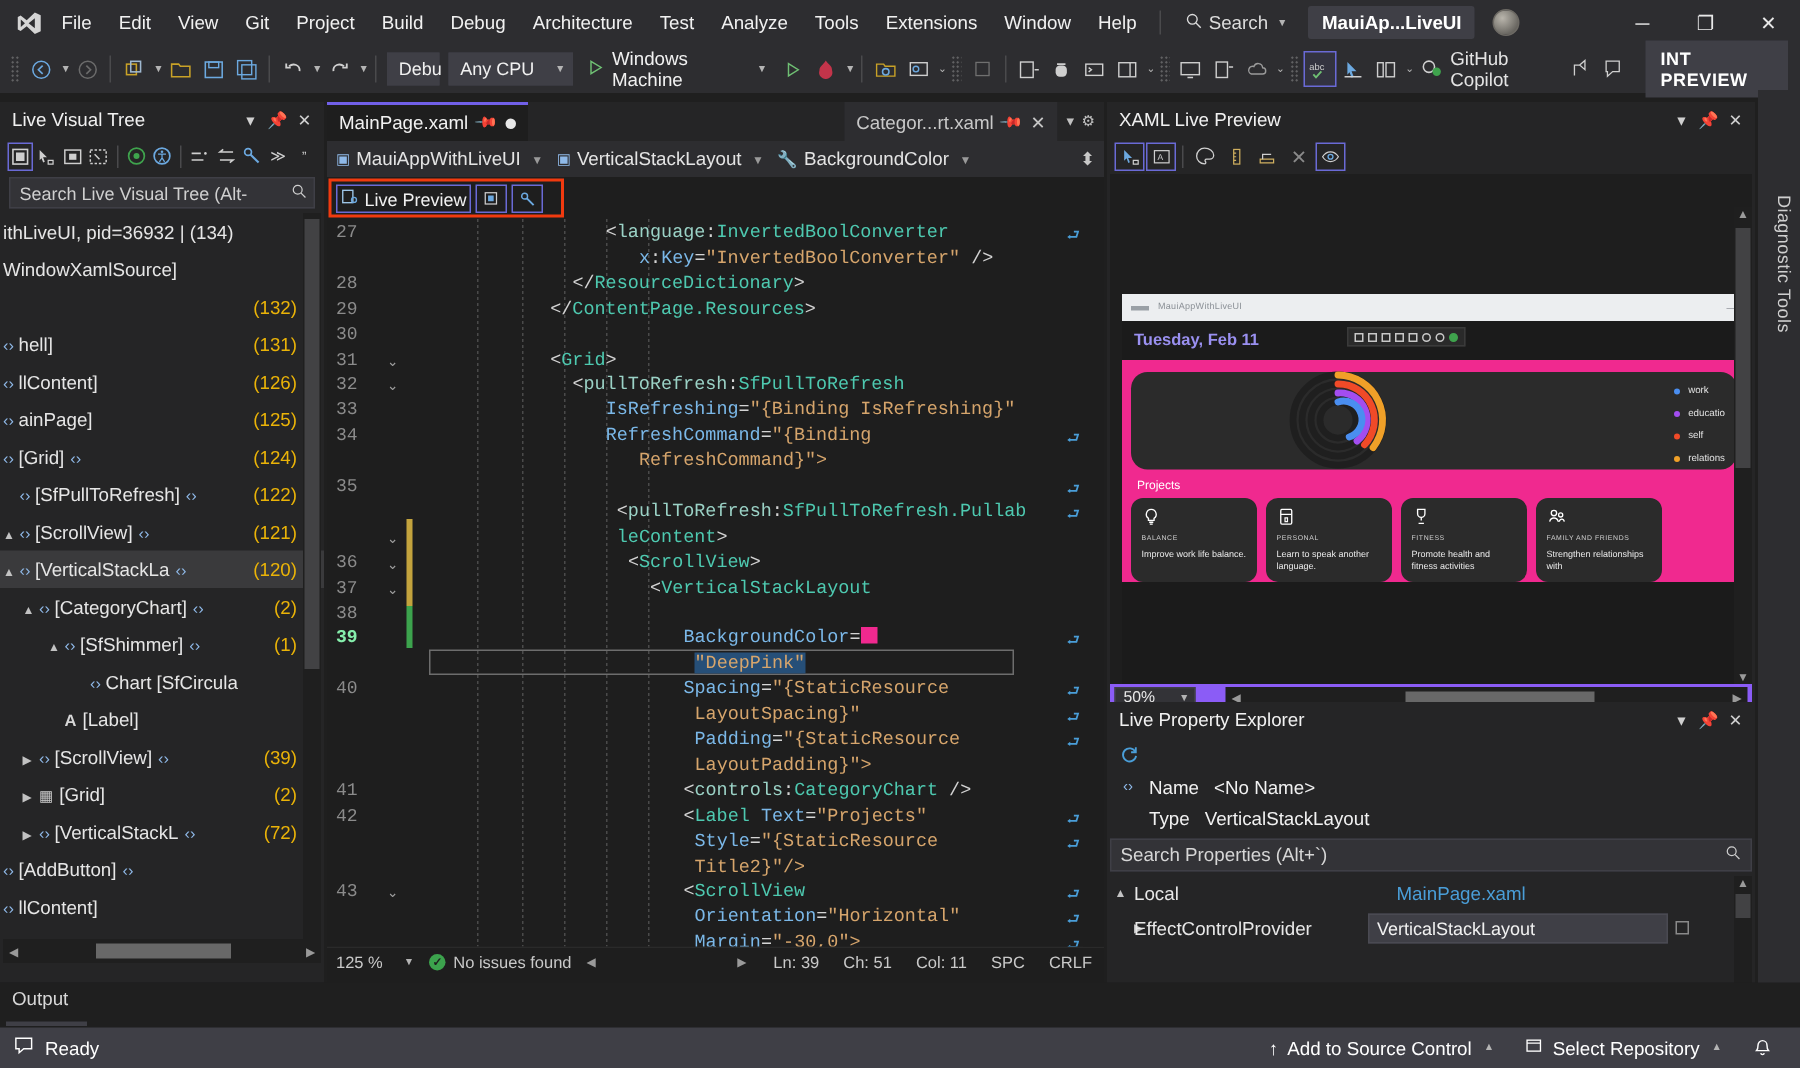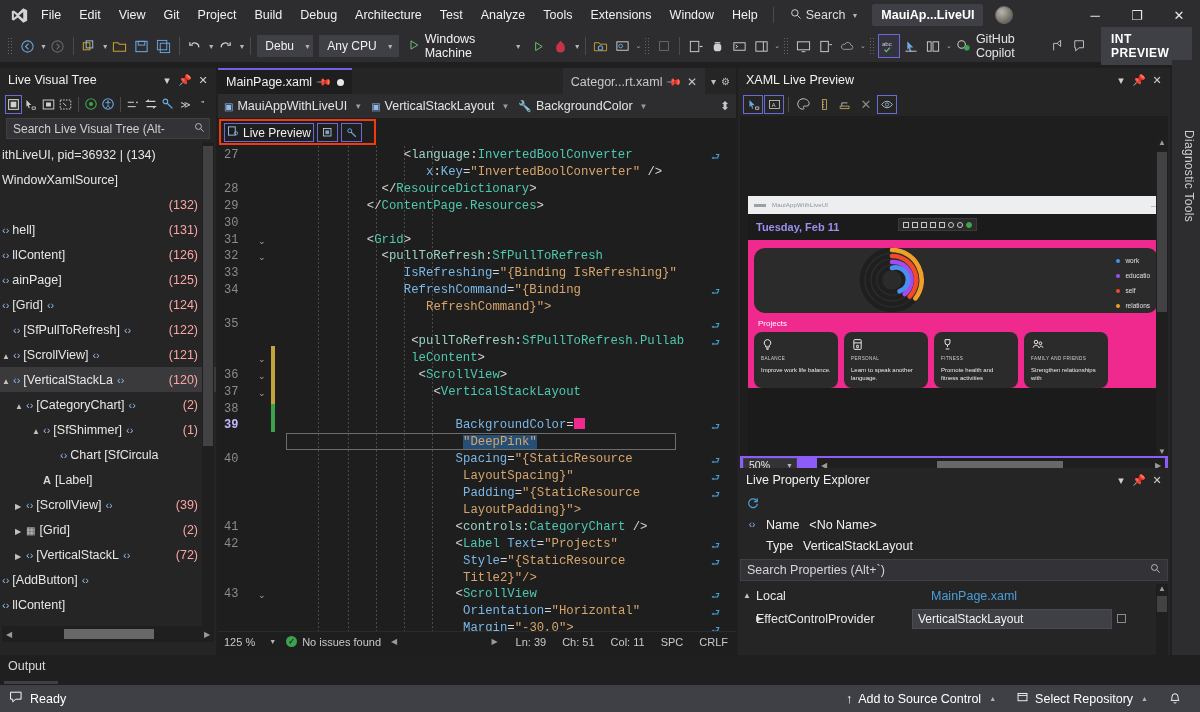--- a/index.html
+++ b/index.html
@@ -111,21 +111,21 @@
   .tree {
     position: relative; margin: 2px 0 0 0; height: 484px; overflow: hidden;
     background: #252526; font-size: 12.5px;
   }
   .tree-row {
     height: 25px; display: flex; align-items: center; padding-right: 18px;
     white-space: nowrap; color: #e6e6e6;
   }
   .tree-row.sel { background: #3a3a3c; }
   .tree-label { flex: 1; overflow: hidden; text-overflow: clip; }
-  .tree-count { color: #fca5a5; padding-left: 6px; }
+  .tree-count { color: #eab308; padding-left: 6px; }
   .tri { color: #c2c2c2; font-size: 8px; width: 11px; display: inline-block; }
   .tagicon { color: #8fb9e8; font-size: 11px; padding-right: 3px; }
   .aicon { color: #d6d6d6; font-weight: bold; padding-right: 4px; font-size: 11px;}
   .gicon { color: #cbcbcb; padding-right: 4px; font-size: 10px; letter-spacing:0; }
   .vscroll-v { position: absolute; right: 2px; top: 0; width: 12px; height: 100%; background: #1f1f1f; }
   .vthumb { position: absolute; left: 1px; width: 10px; background: #424244; }
   .hscroll {
     height: 16px; background: #1f1f1f; display: flex; align-items: center;
     position: relative; margin: 0 2px;
   }
@@ -164,21 +164,21 @@
   .lp-inner { position: absolute; left: 6px; top: 5px; display: flex; align-items: center; gap: 3px; }
   .lp-pill {
     display: flex; align-items: center; gap: 4px; height: 19px;
     border: 1px solid #6a6ad6; padding: 0 2px; color: #f1f1f1; font-size: 12px;
   }
   .lp-ib { width: 21px; height: 19px; border: 1px solid #6a6ad6; display: flex; align-items: center; justify-content: center; }
 
   .code-area { position: relative; height: 485px; background: #1e1e1e; overflow: hidden; }
   .lnum { position: absolute; left: 6px; width: 26px; text-align: left; color: #8b8b8b;
     font-family: "Liberation Mono", monospace; font-size: 12px; }
-  .lnum.cur { color: #c4b5fd; font-weight: bold; }
+  .lnum.cur { color: #86efac; font-weight: bold; }
   .fold { position: absolute; left: 40px; color: #a0a0a0; font-size: 9px; }
   .ctext {
     position: absolute; font-family: "Liberation Mono", monospace; font-size: 12.3px;
     white-space: pre; color: #d4d4d4;
   }
   .k-elem { color: #4ec9b0; }
   .k-attr { color: #7bb8e8; }
   .k-str { color: #d6a56c; }
   .k-punc { color: #d4d4d4; }
   .k-ns { color: #9bd2c6; }
@@ -373,21 +373,21 @@
     </div>
     <span class="caret">▼</span>
     <div class="tb-btn">
       <svg width="15" height="15" viewBox="0 0 16 16">
           <path d="M11 5.5C8 3 3 4.5 3.5 9" fill="none" stroke="#cfcfcf" stroke-width="1.3"></path>
           <path d="M13 3.5v3H9.8" fill="none" stroke="#cfcfcf" stroke-width="1.3"></path>
         </svg>
     </div>
     <span class="caret">▼</span>
     <div class="tb-sep"></div>
-    <div class="tb-combo" style="width:56px">
+    <div class="tb-combo" style="width:35px">
       <span>Debu</span>
       <span class="caret">▼</span>
     </div>
     <div class="tb-combo" style="width:90px">
       <span>Any CPU</span>
       <span class="caret">▼</span>
     </div>
     <div class="tb-run">
       <span>
         <svg width="12" height="12" viewBox="0 0 16 16">

